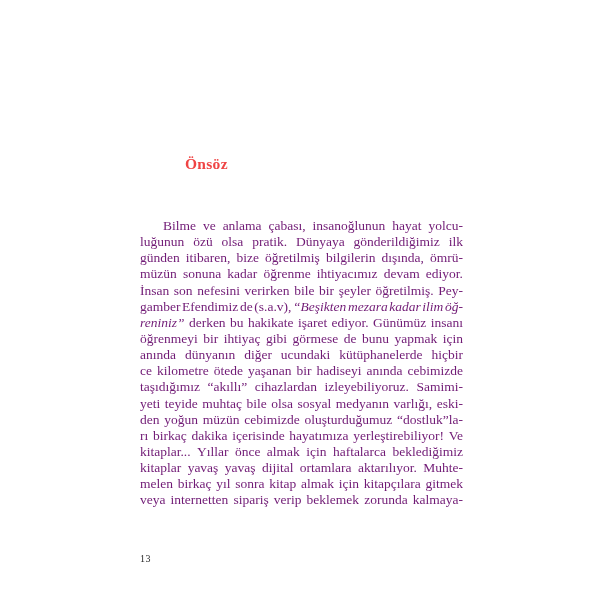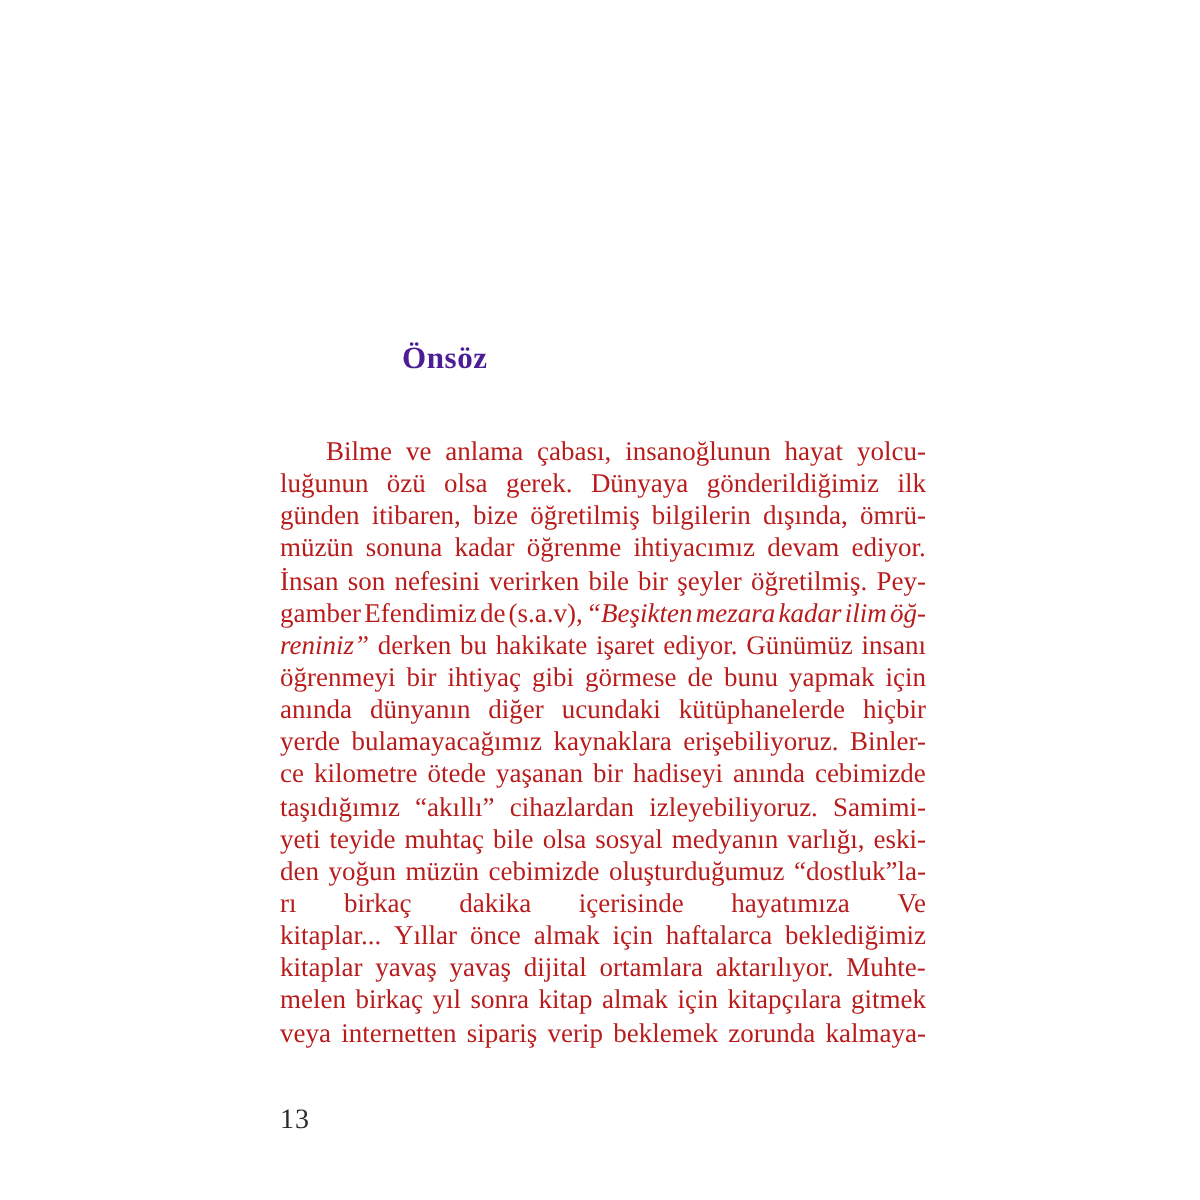--- a/index.html
+++ b/index.html
@@ -12,33 +12,33 @@
     width: 600px;
     height: 600px;
     background: #ffffff;
     overflow: hidden;
     font-family: "Liberation Serif", serif;
   }
   .heading {
     position: absolute;
     left: 185px;
     top: 155px;
-    margin: 16px;
+    margin: 0;
     font-size: 15.5px;
     font-weight: 700;
     letter-spacing: 0.3px;
-    color: #4c1d95;
+    color: #ef4444;
   }
   .paragraph {
     position: absolute;
     left: 140px;
     top: 218px;
     width: 323px;
     font-size: 13.5px;
-    color: #b91c1c;
+    color: #701a75;
   }
   .line {
     display: flex;
     justify-content: space-between;
     align-items: baseline;
     height: 16.15px;
     white-space: nowrap;
   }
   .line.indent {
     padding-left: 23px;
@@ -48,21 +48,21 @@
   }
   .italic {
     font-style: italic;
   }
   .page-number {
     position: absolute;
     left: 140px;
     top: 553px;
     width: 323px;
     text-align: left;
-    font-size: 14px;
+    font-size: 10px;
     letter-spacing: 0.5px;
     color: #2a2a2a;
   }
 </style>
 </head>
 <body>
 
 <div class="book-page">
   <h1 class="heading">Önsöz</h1>
 
@@ -73,21 +73,21 @@
         <span>anlama</span>
         <span>çabası,</span>
         <span>insanoğlunun</span>
         <span>hayat</span>
         <span>yolcu-</span>
       </div>
       <div class="line">
         <span>luğunun</span>
         <span>özü</span>
         <span>olsa</span>
-        <span>gerek.</span>
+        <span>pratik.</span>
         <span>Dünyaya</span>
         <span>gönderildiğimiz</span>
         <span>ilk</span>
       </div>
       <div class="line">
         <span>günden</span>
         <span>itibaren,</span>
         <span>bize</span>
         <span>öğretilmiş</span>
         <span>bilgilerin</span>
@@ -148,27 +148,20 @@
       </div>
       <div class="line">
         <span>anında</span>
         <span>dünyanın</span>
         <span>diğer</span>
         <span>ucundaki</span>
         <span>kütüphanelerde</span>
         <span>hiçbir</span>
       </div>
       <div class="line">
-        <span>yerde</span>
-        <span>bulamayacağımız</span>
-        <span>kaynaklara</span>
-        <span>erişebiliyoruz.</span>
-        <span>Binler-</span>
-      </div>
-      <div class="line">
         <span>ce</span>
         <span>kilometre</span>
         <span>ötede</span>
         <span>yaşanan</span>
         <span>bir</span>
         <span>hadiseyi</span>
         <span>anında</span>
         <span>cebimizde</span>
       </div>
       <div class="line">
@@ -196,20 +189,21 @@
         <span>cebimizde</span>
         <span>oluşturduğumuz</span>
         <span>“dostluk”la-</span>
       </div>
       <div class="line">
         <span>rı</span>
         <span>birkaç</span>
         <span>dakika</span>
         <span>içerisinde</span>
         <span>hayatımıza</span>
+        <span>yerleştirebiliyor!</span>
         <span>Ve</span>
       </div>
       <div class="line">
         <span>kitaplar...</span>
         <span>Yıllar</span>
         <span>önce</span>
         <span>almak</span>
         <span>için</span>
         <span>haftalarca</span>
         <span>beklediğimiz</span>

